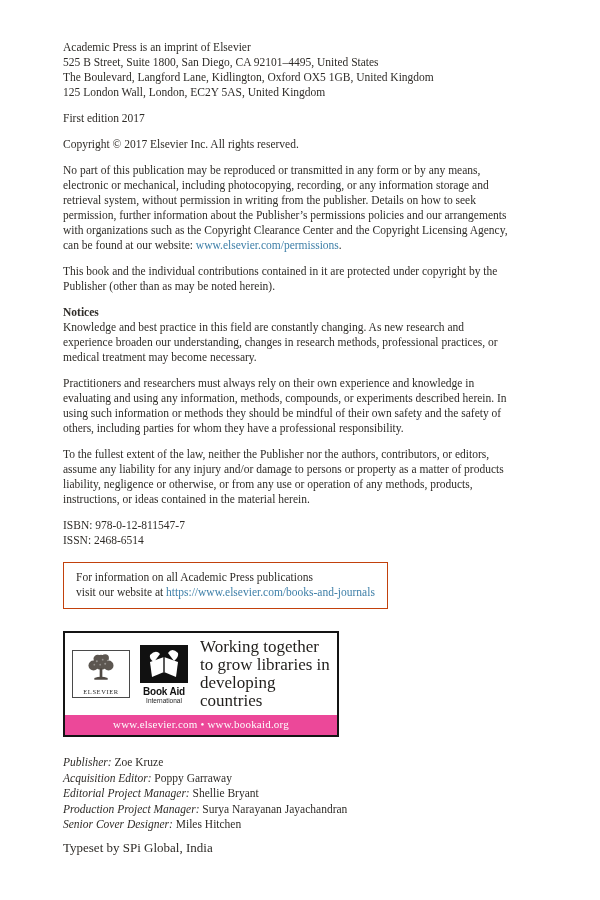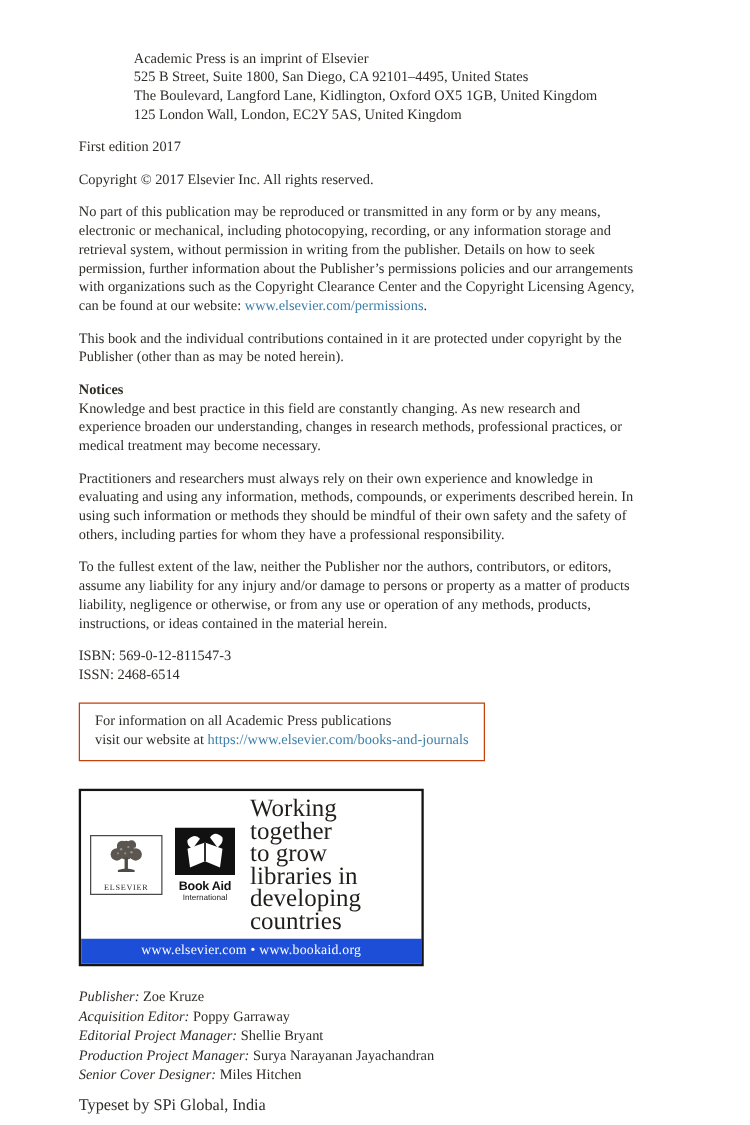--- a/index.html
+++ b/index.html
@@ -5,21 +5,21 @@
   html,body{margin:0;padding:0;}
   body{
     width:600px;height:900px;background:#ffffff;
     font-family:"Liberation Serif", serif;
     color:#2f2c28;
     -webkit-font-smoothing:antialiased;
   }
   .page{padding:40px 0 0 63px;}
   .text-col{width:452px;font-size:11.5px;line-height:15px;}
   .para{margin:0 0 11px 0;}
-  .imprint-line{white-space:nowrap;margin-left:44px;}
+  .imprint-line{white-space:nowrap;}
   a.link{color:#3e7fa8;text-decoration:none;cursor:pointer;}
   .notices-head{font-weight:bold;}
   .isbn-block{margin:0 0 13px 0;}
   .info-box{
     display:inline-block;
     border:1px solid #c2410c;
     padding:7px 12px 8px 12px;
     margin:1px 0 15px 0;
     font-size:11.5px;line-height:15px;
   }
@@ -29,23 +29,23 @@
   }
   .banner-top{display:flex;align-items:center;padding:5px 6px 5px 7px;background:#fff;}
   .els-box{
     border:1px solid #4a4a4a;width:56px;height:46px;flex:0 0 auto;
     display:flex;flex-direction:column;align-items:center;justify-content:center;
   }
   .els-label{font-size:6.5px;letter-spacing:0.6px;line-height:7px;margin-top:1px;color:#2b2b2b;}
   .bookaid{width:54px;margin-left:7px;flex:0 0 auto;text-align:center;}
   .bookaid-label1{font-size:10px;font-weight:bold;font-family:"Liberation Sans",sans-serif;line-height:10px;letter-spacing:-0.2px;color:#111;}
   .bookaid-label2{font-size:6.5px;font-family:"Liberation Sans",sans-serif;line-height:7px;color:#222;}
-  .tagline{margin-left:9px;font-size:20px;line-height:18px;color:#201e1b;}
+  .tagline{margin-left:9px;font-size:17px;line-height:18px;color:#201e1b;}
   .banner-bar{
-    background:#1d4ed8;color:#fdfdfd;text-align:center;
+    background:#ec4899;color:#fdfdfd;text-align:center;
     font-size:11px;line-height:13px;padding:3px 0 4px 0;letter-spacing:0.2px;
   }
   
   .credits{margin-top:18px;font-size:11.5px;line-height:15.5px;}
   .it{font-style:italic;margin-top:44px;}
   .typeset{margin-top:7px;font-size:13px;}
 </style>
 </head>
 <body>
 
@@ -70,21 +70,21 @@
     <div class="para">
       <div class="notices-head">Notices</div>
       <div>Knowledge and best practice in this field are constantly changing. As new research and experience broaden our understanding, changes in research methods, professional practices, or medical treatment may become necessary.</div>
     </div>
 
     <p class="para">Practitioners and researchers must always rely on their own experience and knowledge in evaluating and using any information, methods, compounds, or experiments described herein. In using such information or methods they should be mindful of their own safety and the safety of others, including parties for whom they have a professional responsibility.</p>
 
     <p class="para">To the fullest extent of the law, neither the Publisher nor the authors, contributors, or editors, assume any liability for any injury and/or damage to persons or property as a matter of products liability, negligence or otherwise, or from any use or operation of any methods, products, instructions, or ideas contained in the material herein.</p>
 
     <div class="isbn-block">
-      <div>ISBN: 569-0-12-811547-3</div>
+      <div>ISBN: 978-0-12-811547-7</div>
       <div>ISSN: 2468-6514</div>
     </div>
 
     <div class="info-box">
       <div>For information on all Academic Press publications</div>
       <div><span>visit our website at </span><a class="link">https://www.elsevier.com/books-and-journals</a></div>
     </div>
 
     <div class="banner">
       <div class="banner-top">

